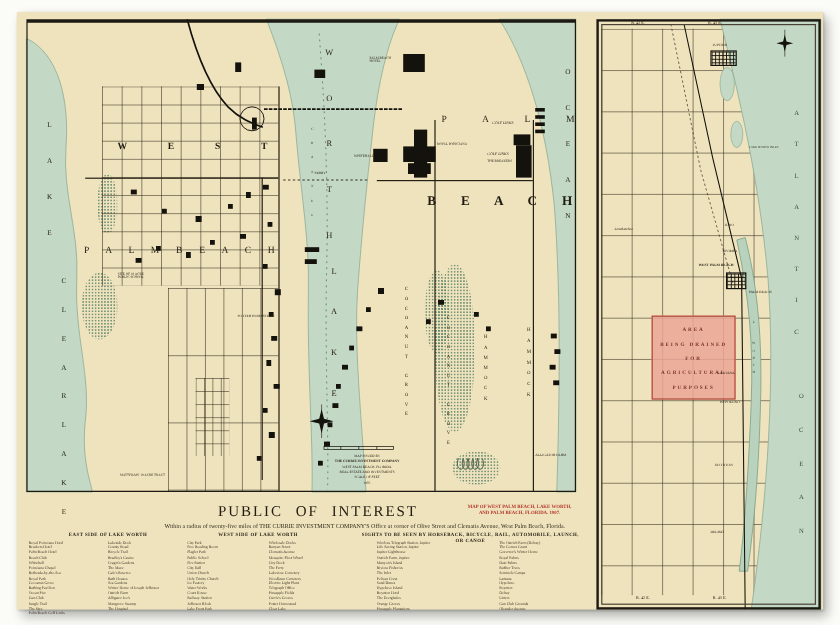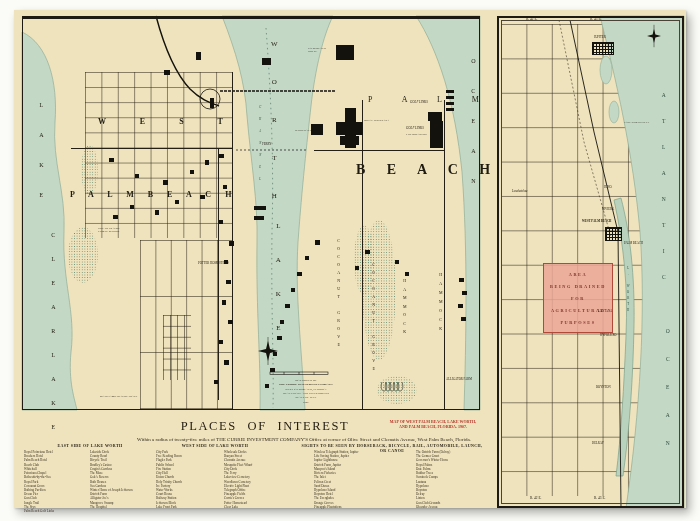--- a/index.html
+++ b/index.html
@@ -117,23 +117,23 @@
 
   <div class="ab hatch" style="left:591px;top:217px;width:15px;height:12px;z-index:5"></div>
   <div class="ab hatch" style="left:578px;top:32px;width:20px;height:11px;z-index:5"></div>
 
   <span class="ab lbl vt" style="left:24px;top:92px;font-size:6px;letter-spacing:9px;z-index:6">L A K E</span>
   <span class="ab lbl vt" style="left:36px;top:222px;font-size:6px;letter-spacing:6px;z-index:6">C L E A R   L A K E</span>
   <span class="ab lbl vt" style="left:256px;top:30px;font-size:7px;letter-spacing:11px;z-index:6">W O R T H</span>
   <span class="ab lbl vt" style="left:260px;top:212px;font-size:7px;letter-spacing:9px;z-index:6">L A K E</span>
   <span class="ab lbl vt wlabel" style="left:244px;top:95px;font-size:3px;letter-spacing:2px;z-index:6;font-style:italic">C H A N N E L</span>
   <span class="ab lbl" style="left:84px;top:108px;font-size:8px;letter-spacing:16px;font-weight:bold;z-index:6">W E S T</span>
-  <span class="ab lbl" style="left:56px;top:181px;font-size:8px;letter-spacing:6px;font-weight:bold;z-index:6">P A L M     B E A C H</span>
+  <span class="ab lbl" style="left:56px;top:195px;font-size:8px;letter-spacing:6px;font-weight:normal;z-index:6">P A L M     B E A C H</span>
   <span class="ab lbl" style="left:354px;top:86px;font-size:8px;letter-spacing:14px;font-weight:normal;z-index:6">P A L M</span>
-  <span class="ab lbl" style="left:342px;top:153px;font-size:14px;letter-spacing:9px;font-weight:bold;z-index:6">B E A C H</span>
+  <span class="ab lbl" style="left:342px;top:153px;font-size:11px;letter-spacing:9px;font-weight:bold;z-index:6">B E A C H</span>
   <span class="ab lbl vt" style="left:456px;top:48px;font-size:6px;letter-spacing:9px;z-index:6">O C E A N</span>
   <span class="ab lbl vt" style="left:322px;top:228px;font-size:4px;letter-spacing:3px;z-index:6">COCOANUT GROVE</span>
   <span class="ab lbl vt" style="left:357px;top:252px;font-size:4px;letter-spacing:3px;z-index:6">COCOANUT GROVE</span>
   <span class="ab lbl vt" style="left:388px;top:268px;font-size:4px;letter-spacing:3.5px;z-index:6">HAMMOCK</span>
   <span class="ab lbl vt" style="left:424px;top:262px;font-size:4px;letter-spacing:4px;z-index:6">HAMMOCK</span>
   <span class="ab golf" style="left:396px;top:90px;z-index:6">GOLF LINKS</span>
   <span class="ab golf" style="left:392px;top:116px;z-index:6">GOLF LINKS</span>
   <span class="ab lbl tiny" style="left:428px;top:368px;width:34px;white-space:normal;text-align:center;z-index:6">ALLIGATOR FARM</span>
   <span class="ab lbl tiny" style="left:184px;top:252px;z-index:6">POTTER HOMESTEAD</span>
   <span class="ab lbl" style="left:80px;top:218px;width:30px;font-size:2.8px;white-space:normal;text-align:center;z-index:6">SITE OF 10 ACRE PUBLIC SCHOOL</span>
@@ -165,21 +165,21 @@
   <span class="ab lbl tiny" style="left:588px;top:198px;z-index:6">RIVIERA</span>
   <span class="ab lbl" style="left:568px;top:210px;font-size:3px;font-weight:bold;z-index:6">WEST PALM BEACH</span>
   <span class="ab lbl tiny" style="left:610px;top:232px;z-index:6">PALM BEACH</span>
   <span class="ab lbl tiny" style="left:584px;top:300px;z-index:6">LANTANA</span>
   <span class="ab lbl tiny" style="left:586px;top:324px;z-index:6">HYPOLUXO</span>
   <span class="ab lbl tiny" style="left:582px;top:376px;z-index:6">BOYNTON</span>
   <span class="ab lbl tiny" style="left:578px;top:432px;z-index:6">DELRAY</span>
   <span class="ab lbl" style="left:498px;top:180px;font-size:3px;font-style:italic;z-index:6">Loxahatchee</span>
   <span class="ab lbl" style="left:610px;top:112px;font-size:2.6px;z-index:6">LAKE WORTH INLET</span>
 
-  <div id="title" class="ab" style="left:151px;top:409px;width:200px;z-index:6">PLACES  OF  INTEREST</div>
+  <div id="title" class="ab" style="left:151px;top:409px;width:200px;z-index:6">PUBLIC  OF  INTEREST</div>
   <div id="subtitle" class="ab" style="left:90px;top:427px;width:400px;z-index:6">Within a radius of twenty-five miles of THE CURRIE INVESTMENT COMPANY'S Office at corner of Olive Street and Clematis Avenue, West Palm Beach, Florida.</div>
   <div id="rednote" class="ab" style="left:366px;top:409px;width:106px;z-index:6">
       <div class="li">MAP OF WEST PALM BEACH, LAKE WORTH,</div>
       <div class="li">AND PALM BEACH, FLORIDA.   1907.</div>
     </div>
 
   <div class="colhead ab" style="left:16px;top:433px;width:120px;z-index:6">EAST SIDE OF LAKE WORTH</div>
   <div class="colhead ab" style="left:146px;top:433px;width:110px;z-index:6">WEST SIDE OF LAKE WORTH</div>
   <div class="colhead ab" style="left:284px;top:433px;width:188px;z-index:6">SIGHTS TO BE SEEN BY HORSEBACK, BICYCLE, RAIL, AUTOMOBILE, LAUNCH, OR CANOE</div>
   <div class="plist ab" style="left:10px;top:440px;width:62px;z-index:6">

